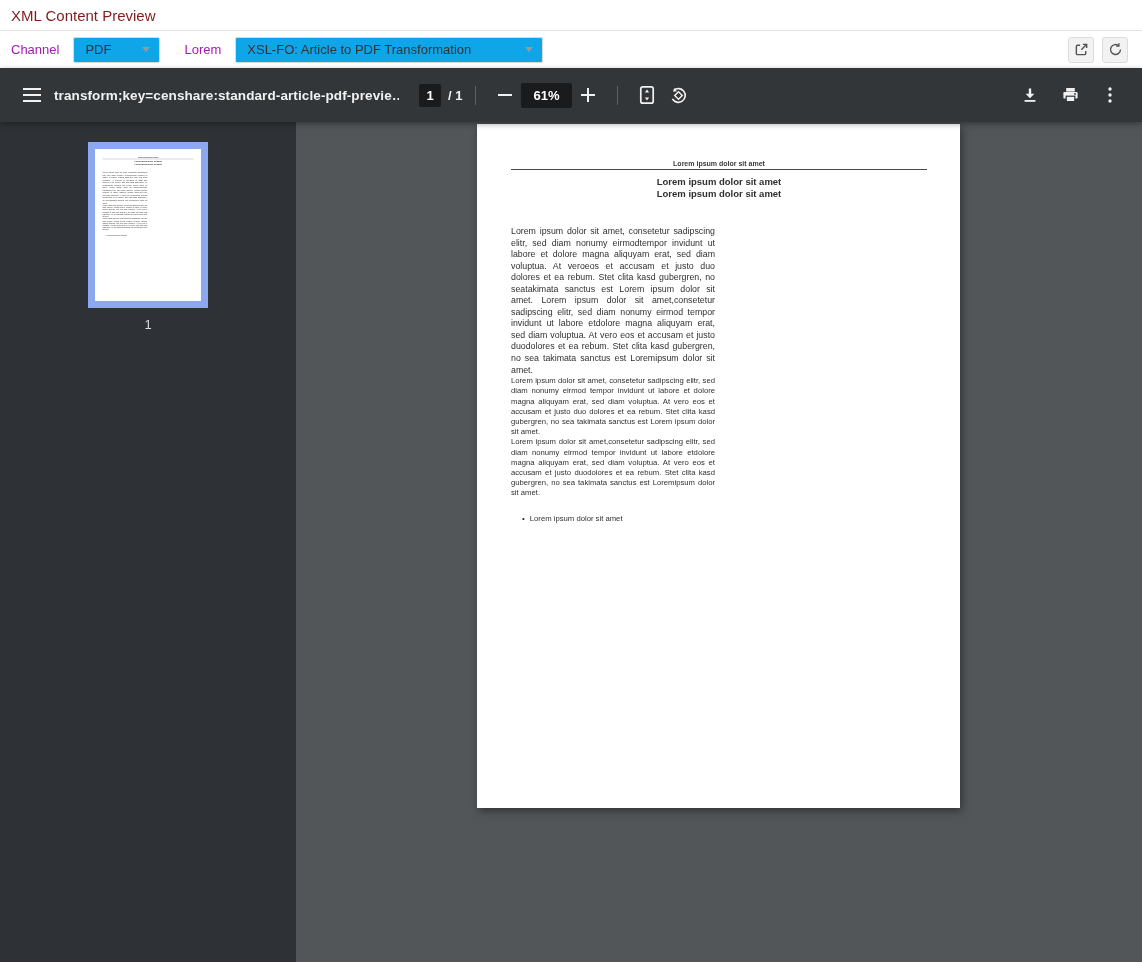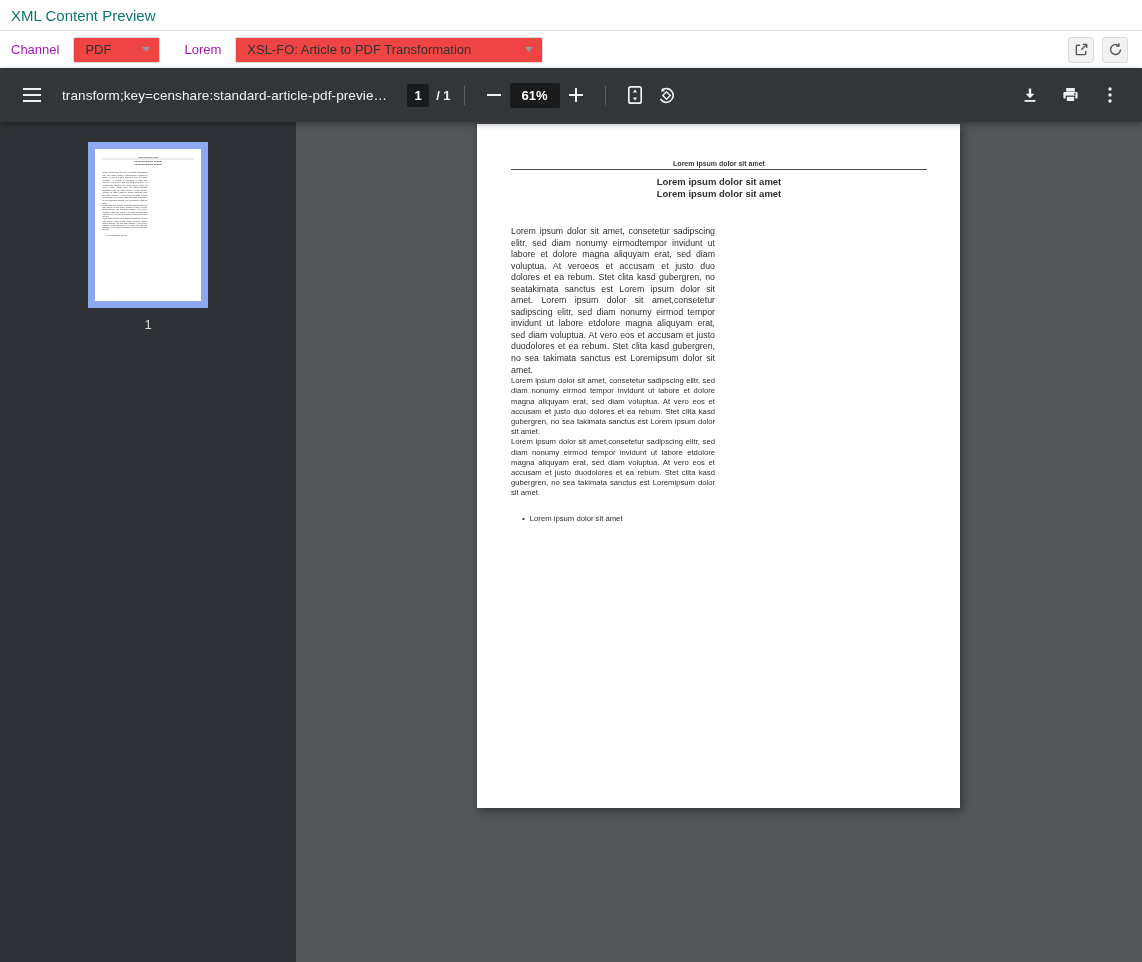--- a/index.html
+++ b/index.html
@@ -5,31 +5,31 @@
   * { margin:0; padding:0; box-sizing:border-box; }
   html,body { background:#fff; }
   body { font-family:"Liberation Sans", sans-serif; }
   .app { position:relative; width:1142px; height:962px; overflow:hidden; background:#fff; }
 
   
   .titlebar {
     height:31px; display:flex; align-items:center; padding-left:11px;
     border-bottom:1px solid #e4e4e4; background:#fff;
   }
-  .titlebar .win-title { font-size:15px; color:#0f766e; }
+  .titlebar .win-title { font-size:15px; color:#7f1d1d; }
 
   
   .controlbar {
     height:37px; display:flex; align-items:center; padding:0 14px 0 11px; background:#fff;
   }
   .ctl-label { font-size:13px; color:#a21caf; }
   .select {
     display:flex; align-items:center; justify-content:space-between;
     height:26px; margin-left:14px; padding:0 9px 0 11px;
-    background:#ef4444; border:1px solid #d9d9d9; border-radius:2px;
+    background:#0ea5e9; border:1px solid #d9d9d9; border-radius:2px;
     font-size:13px; color:#333; cursor:default;
   }
   .select-channel { width:87px; margin-right:24px; }
   .select-view { width:308px; }
   .caret {
     width:0; height:0; border-left:4px solid transparent; border-right:4px solid transparent;
     border-top:5px solid #9a9a9a; margin-left:8px;
   }
   .ctl-spacer { flex:1; }
   .ctl-btn {
@@ -43,21 +43,21 @@
     position:relative; z-index:3;
     height:54px; background:#323639; color:#f1f1f1;
     display:flex; align-items:center; padding:0 16px;
     box-shadow:0 2px 6px rgba(0,0,0,.35);
   }
   .tb-btn {
     background:none; border:none; cursor:pointer; color:#f1f1f1;
     width:32px; height:32px; display:flex; align-items:center; justify-content:center; flex:none;
   }
   .tb-filename {
-    margin-left:14px; font-size:13.5px; font-weight:400; letter-spacing:.1px;
+    margin-left:6px; font-size:13.5px; font-weight:700; letter-spacing:.1px;
     white-space:nowrap; overflow:hidden; max-width:345px;
   }
   .tb-chip {
     background:#191b1c; border-radius:2px; color:#fff; text-align:center;
     font-size:13px; font-weight:600;
   }
   .chip-page { min-width:22px; padding:4px 7px; margin-left:20px; }
   .chip-zoom { min-width:38px; padding:5px 12px; }
   .tb-pagetotal { font-size:13px; font-weight:600; margin-left:7px; white-space:pre; }
   .tb-sep { width:1px; height:19px; background:#5d6164; margin:0 13px; flex:none; }

